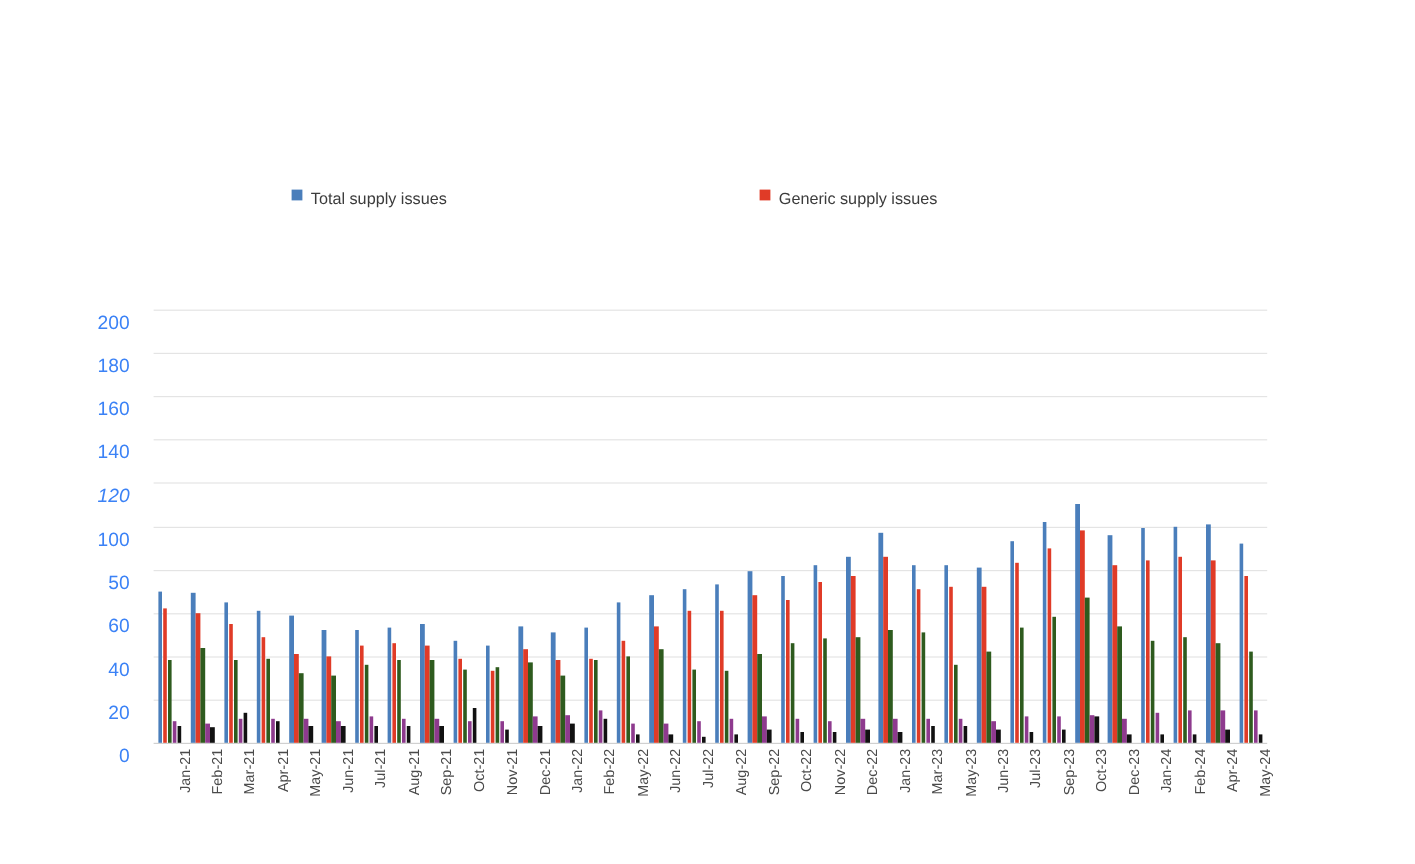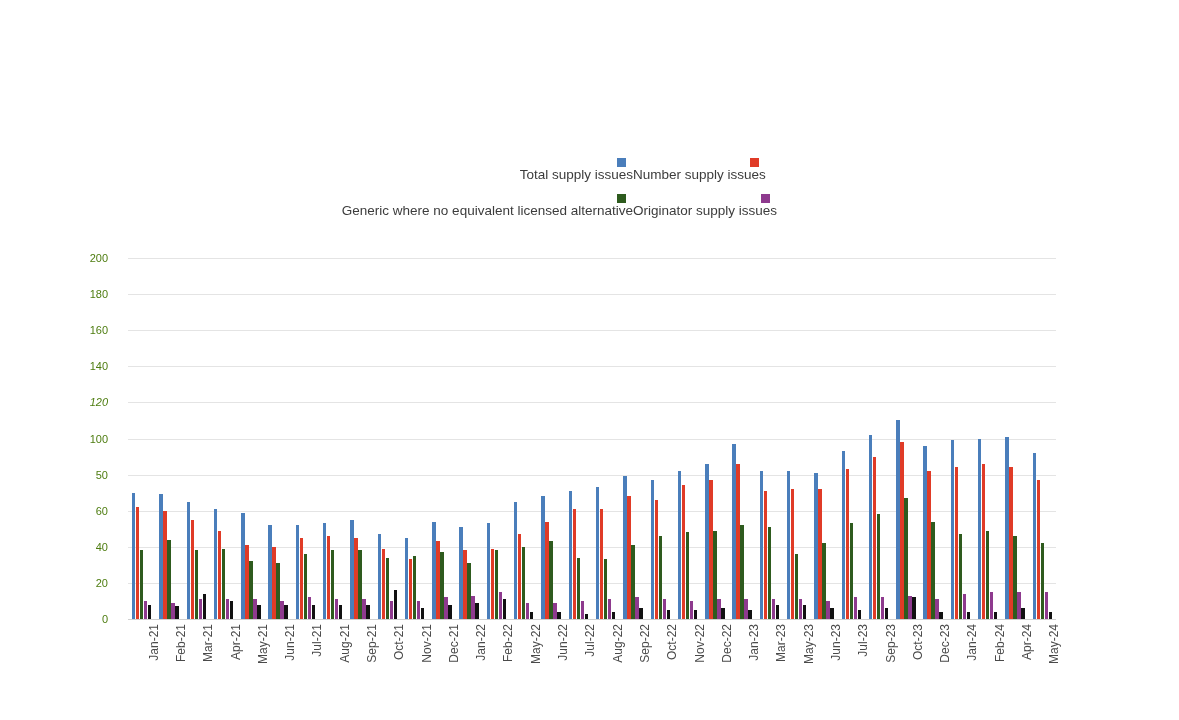--- a/index.html
+++ b/index.html
@@ -40,22 +40,21 @@
     font-size: 13.5px;
     color: #3a3a3a;
   }
   .legend-row {
     display: flex;
     flex-direction: row;
     margin-bottom: 12px;
   }
   .legend-item {
     display: flex;
-    align-items: flex-end;
-    flex-direction: column;
+    align-items: flex-start;
   }
   .legend-item.col1 { width: 390px; }
   .legend-item .swatch {
     width: 9px;
     height: 9px;
     margin-right: 7px;
     flex: 0 0 auto;
   }
   .legend-item .ltext {
     white-space: nowrap;
@@ -84,22 +83,23 @@
     position: absolute;
     left: 0;
     top: 258px;
     width: 118px;
     height: 361px;
   }
   .ylabels span {
     position: absolute;
     right: 10px;
     transform: translateY(-50%);
-    font-size: 11px;
-    color: #4d7c0f;
+    font-size: 16px;
+    color: #3b82f6;
+    margin-top: 12px;
   }
   #bars {
     position: absolute;
     left: 0;
     top: 0;
     width: 928px;
     height: 361px;
   }
   .group {
     position: absolute;
@@ -134,31 +134,21 @@
 
 
   <div class="legend">
     <div class="legend-row">
       <div class="legend-item col1">
         <span class="swatch" style="background:#4a7ebb"></span>
         <span class="ltext">Total supply issues</span>
       </div>
       <div class="legend-item">
         <span class="swatch" style="background:#e03b27"></span>
-        <span class="ltext">Number supply issues</span>
-      </div>
-    </div>
-    <div class="legend-row">
-      <div class="legend-item col1">
-        <span class="swatch" style="background:#2e5b1e"></span>
-        <span class="ltext">Generic where no equivalent licensed alternative</span>
-      </div>
-      <div class="legend-item">
-        <span class="swatch" style="background:#8e3a8e"></span>
-        <span class="ltext">Originator supply issues</span>
+        <span class="ltext">Generic supply issues</span>
       </div>
     </div>
   </div>
 
   <div class="ylabels" id="ylabels">
       <span style="top: 361px;">0</span>
       <span style="top: 324.9px;">20</span>
       <span style="top: 288.8px;">40</span>
       <span style="top: 252.7px;">60</span>
       <span style="top: 216.6px;">50</span>

